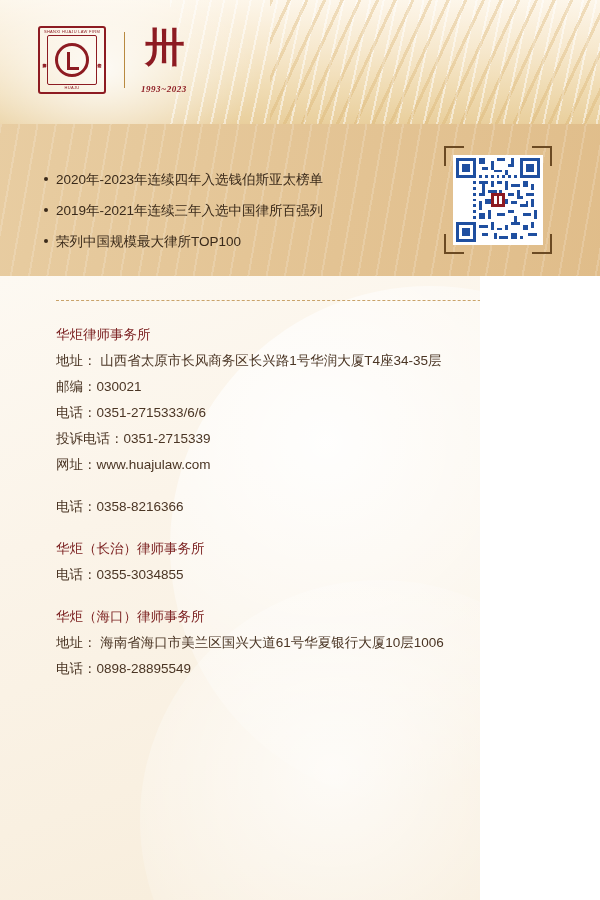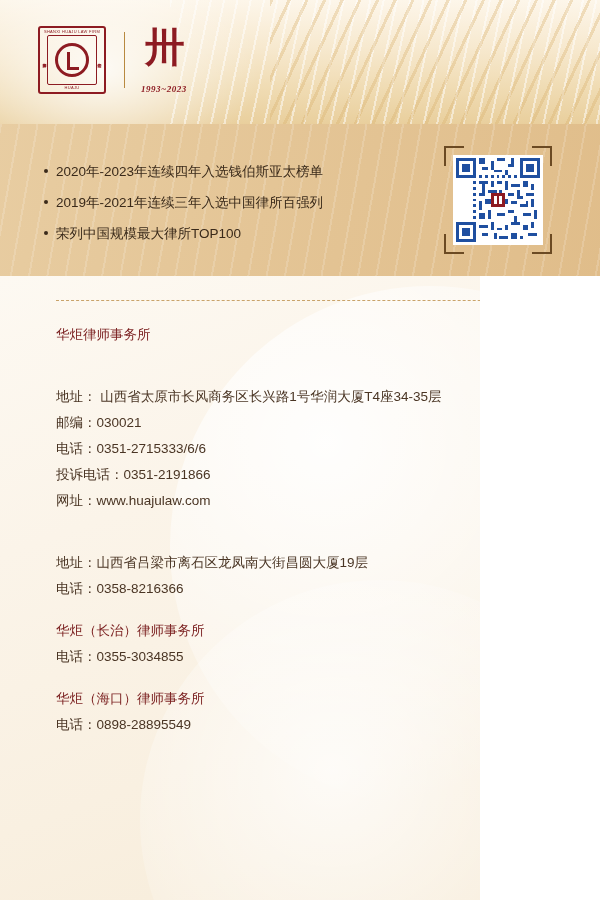--- a/index.html
+++ b/index.html
@@ -176,21 +176,21 @@
     left: 0; top: 0;
     width: 600px; height: 152px;
     background: repeating-linear-gradient(100deg,
         rgba(255,255,255,0.16) 0px,
         rgba(255,255,255,0.16) 2px,
         rgba(255,255,255,0) 2px,
         rgba(255,255,255,0) 18px);
   }
   .bullets {
     position: absolute;
-    left: 44px; top: 32px;
+    left: 44px; top: 40px;
     width: 380px;
   }
   .bullet {
     font-size: 13.5px;
     color: #3a2a1a;
     line-height: 31px;
     white-space: nowrap;
   }
   .bullet .dot {
     display: inline-block;
@@ -270,21 +270,21 @@
     font-size: 13.5px;
     color: #7a1f1f;
     line-height: 26px;
     font-weight: 500;
   }
   .office-line {
     font-size: 13.5px;
     color: #4a3524;
     line-height: 26px;
   }
-  .office-line.wide { width: 420px; margin-top: 36px; }
+  .office-line.wide { width: 420px; }
 
   
   [data-interactable="true"] { cursor: pointer; }
 </style>
 </head>
 <body>
 
 <div class="page" data-interactable="false">
 
   <div class="banner" data-interactable="false">
@@ -437,35 +437,35 @@
     <div class="info-arc2" data-interactable="false"></div>
     <div class="dashed" data-interactable="false"></div>
 
     <div class="content" data-interactable="false">
 
       <div class="office" data-interactable="false">
         <div class="office-name" data-interactable="false">华炬律师事务所</div>
         <div class="office-line wide" data-interactable="false">地址： 山西省太原市长风商务区长兴路1号华润大厦T4座34-35层</div>
         <div class="office-line" data-interactable="false">邮编：030021</div>
         <div class="office-line" data-interactable="false">电话：0351-2715333/6/6</div>
-        <div class="office-line" data-interactable="false">投诉电话：0351-2191866</div>
+        <div class="office-line" data-interactable="false">投诉电话：0351-2715339</div>
         <div class="office-line" data-interactable="false">网址：www.huajulaw.com</div>
       </div>
 
       <div class="office" data-interactable="false">
-        <div class="office-line wide" data-interactable="false">地址：山西省吕梁市离石区龙凤南大街昌圆大厦19层</div>
         <div class="office-line" data-interactable="false">电话：0358-8216366</div>
       </div>
 
       <div class="office" data-interactable="false">
         <div class="office-name" data-interactable="false">华炬（长治）律师事务所</div>
         <div class="office-line" data-interactable="false">电话：0355-3034855</div>
       </div>
 
       <div class="office" data-interactable="false">
         <div class="office-name" data-interactable="false">华炬（海口）律师事务所</div>
+        <div class="office-line wide" data-interactable="false">地址： 海南省海口市美兰区国兴大道61号华夏银行大厦10层1006</div>
         <div class="office-line" data-interactable="false">电话：0898-28895549</div>
       </div>
 
     </div>
   </div>
 
 </div>
 
 </body></html>

